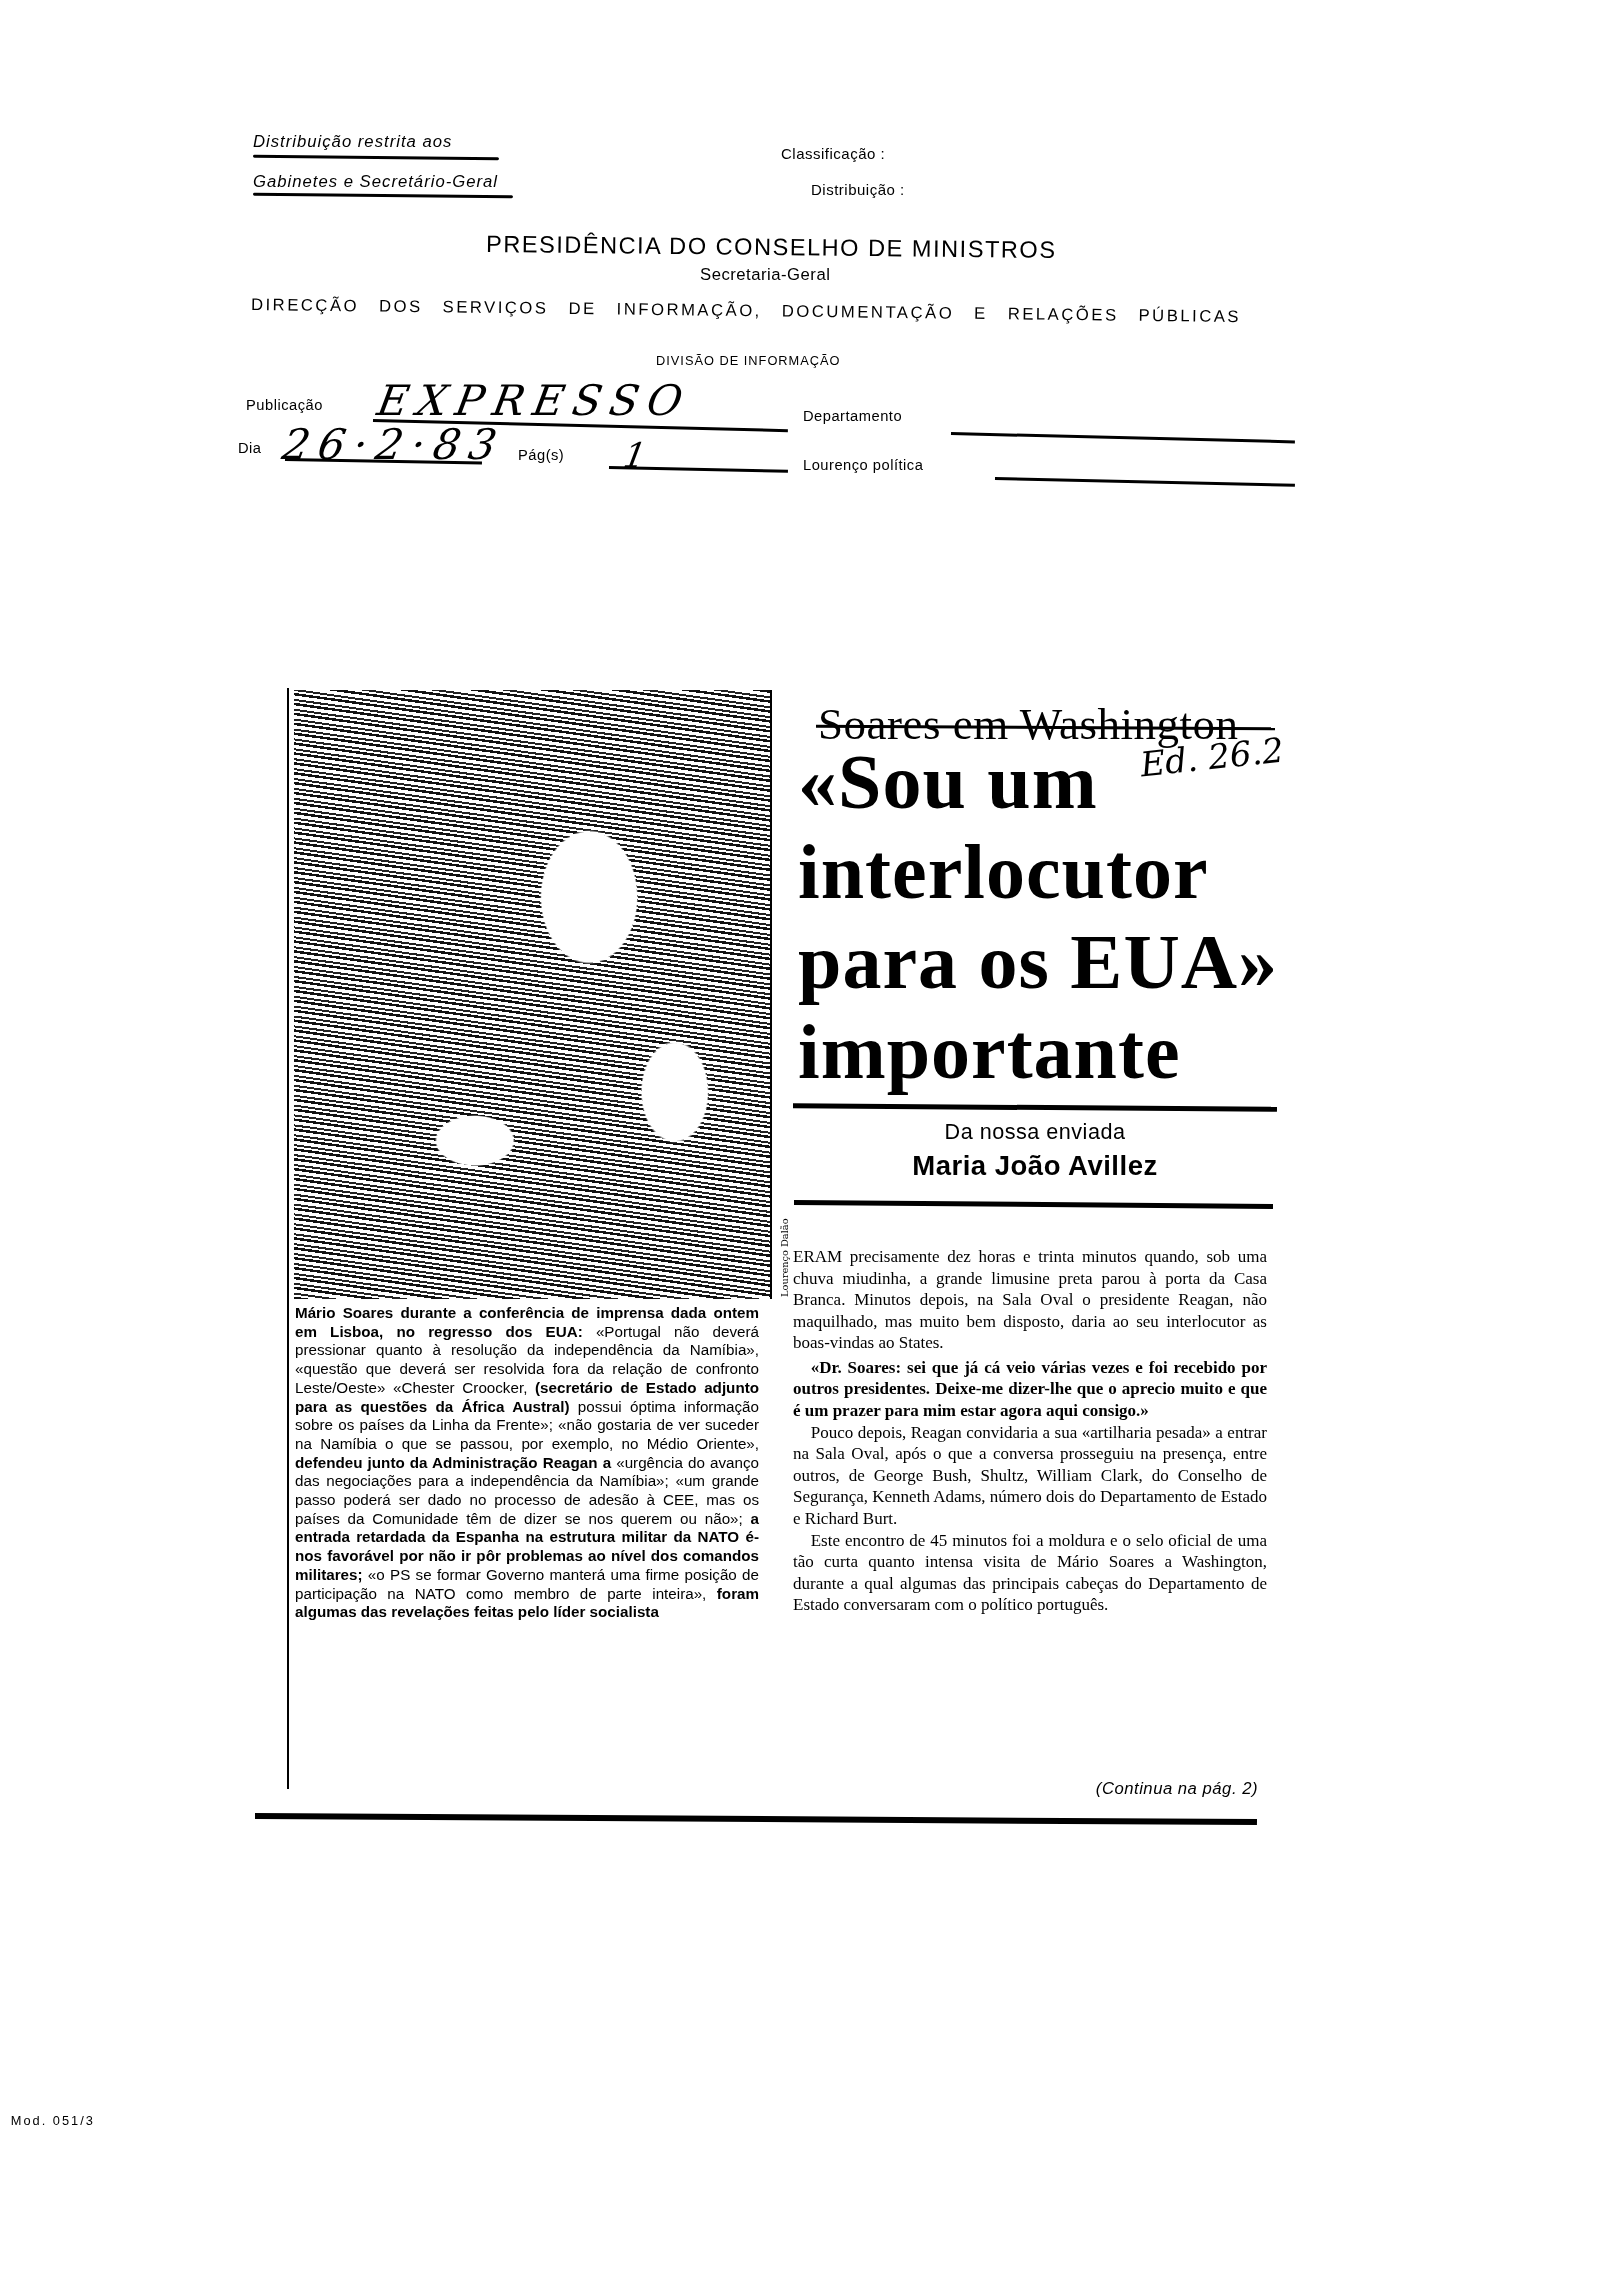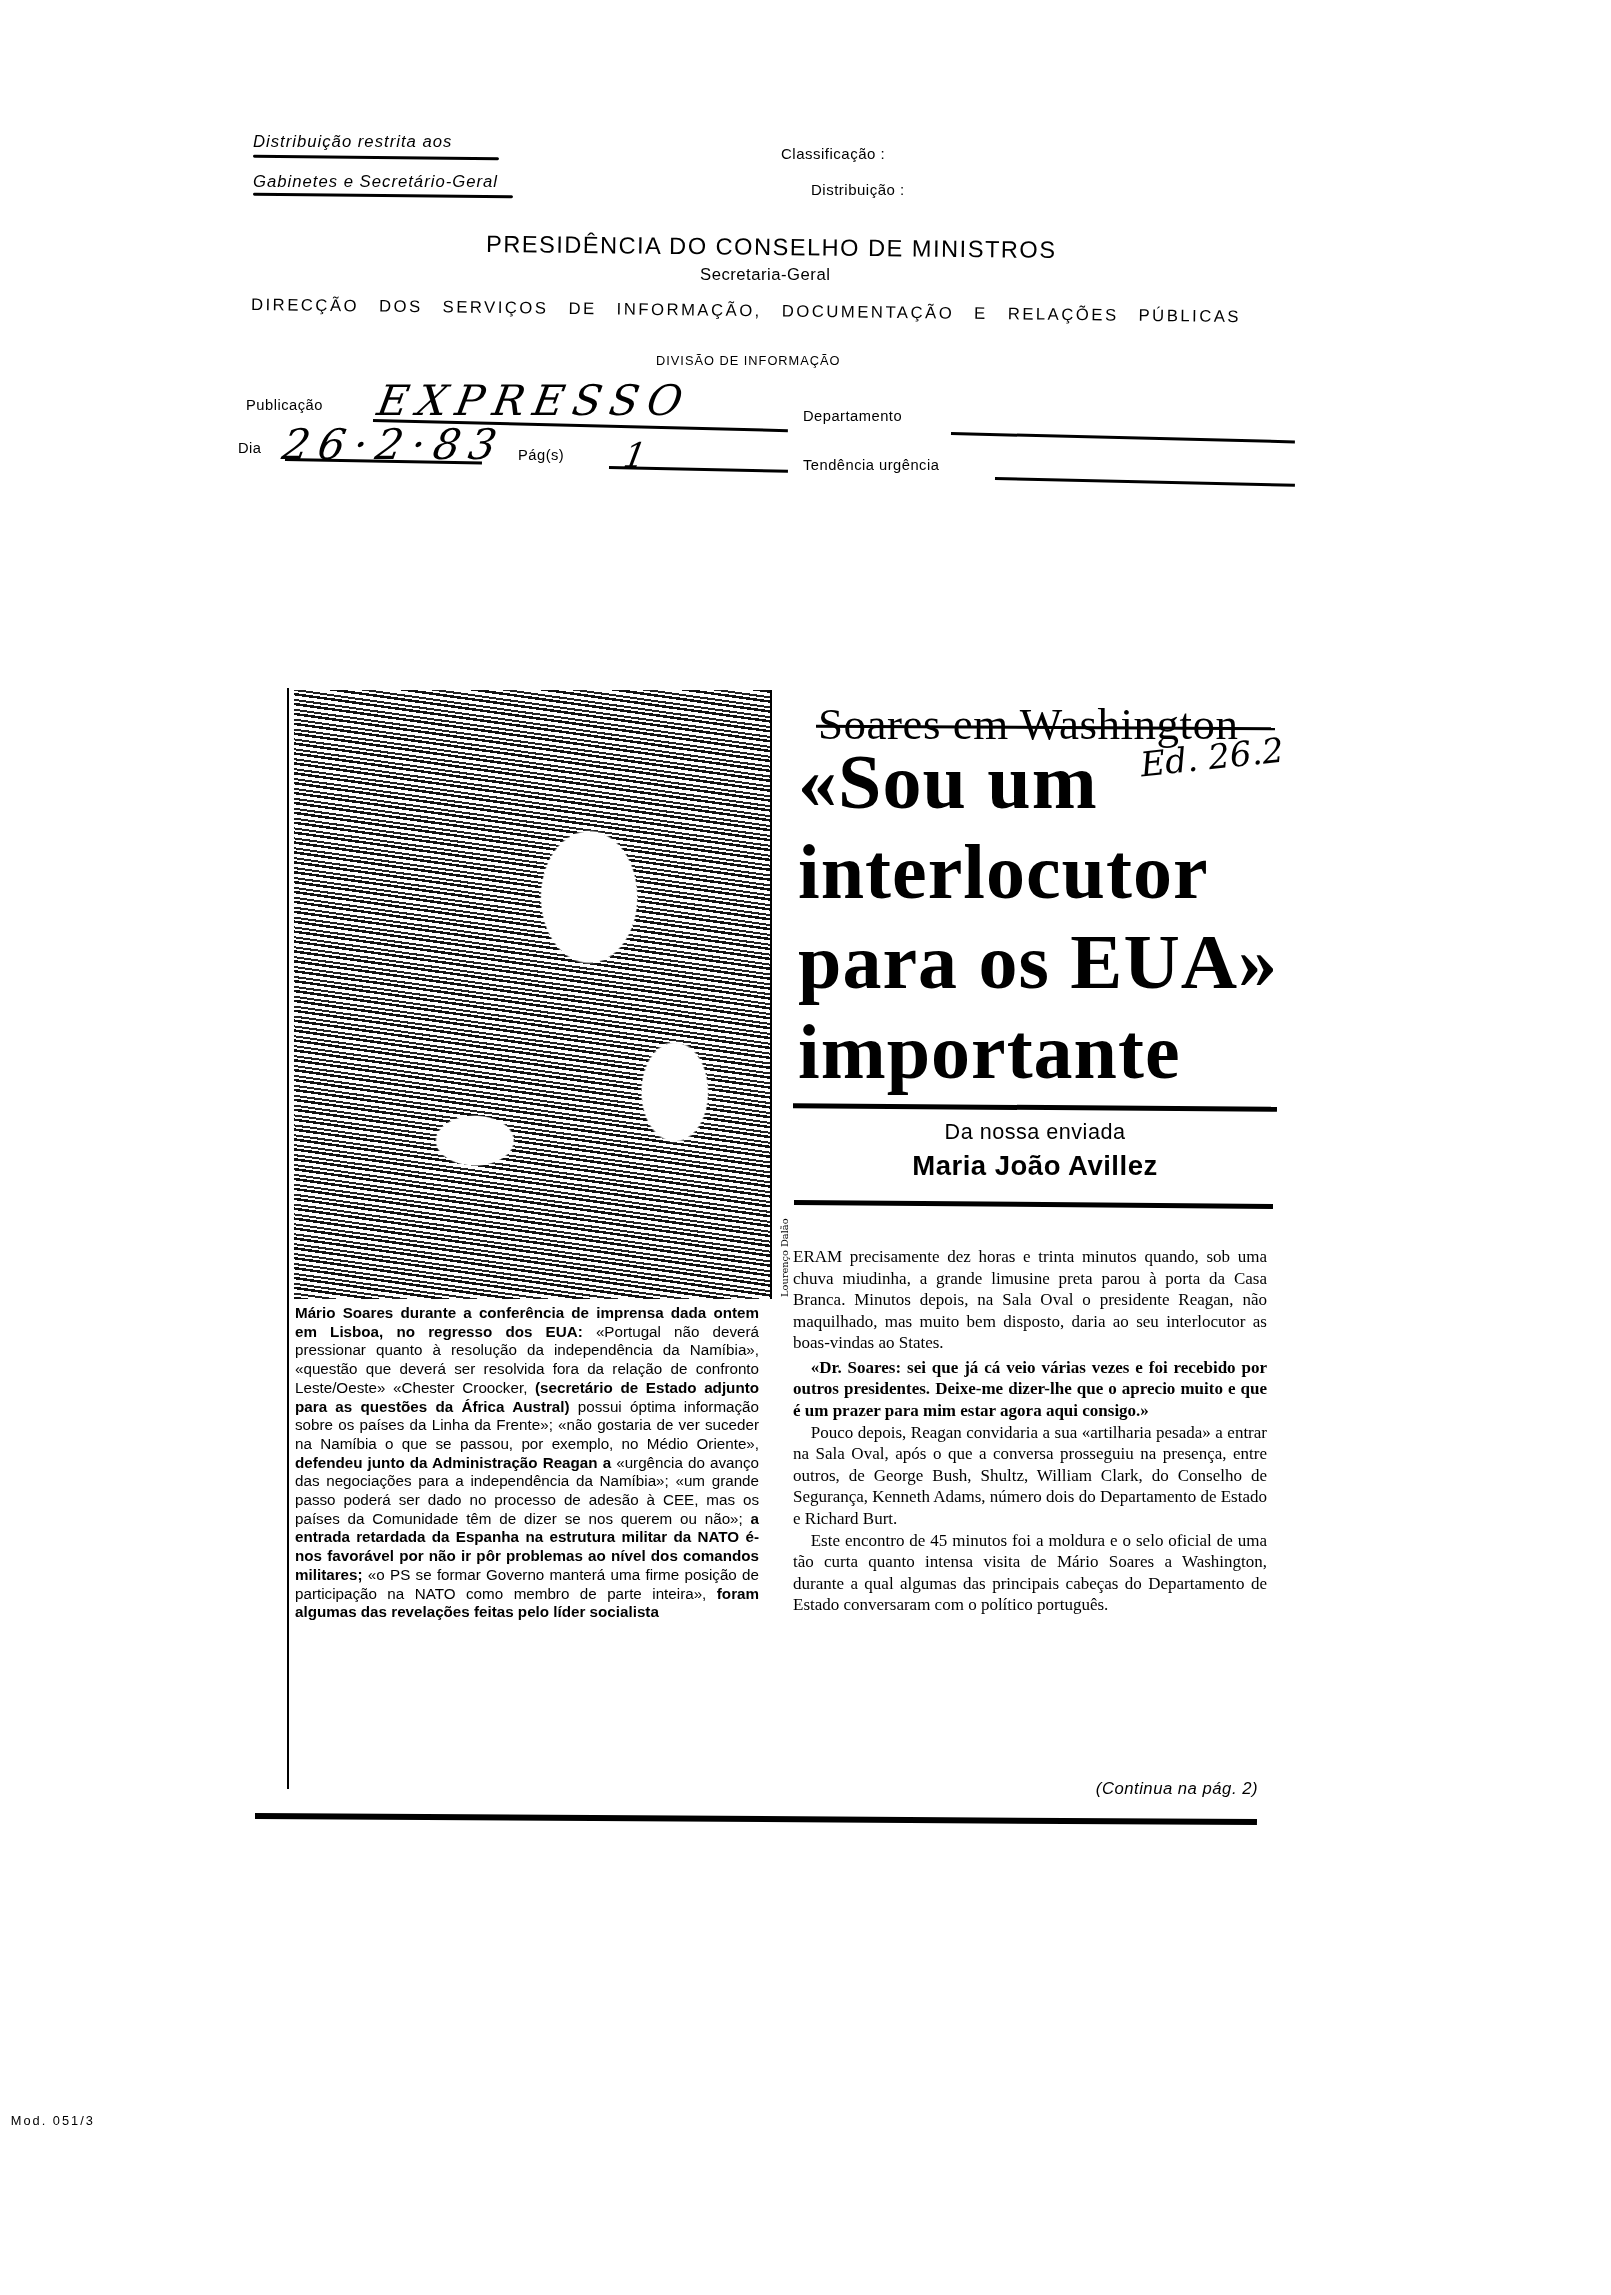--- a/index.html
+++ b/index.html
@@ -76,21 +76,21 @@
 <div class="abs fill-line" style="left:951px;top:432px;width:344px;transform:rotate(1.4deg);"></div>
 
 <div class="abs form-label" style="left:238px;top:440px;">Dia</div>
 <div class="abs handwrite" style="left:283px;top:420px;">26·2·83</div>
 <div class="abs fill-line" style="left:285px;top:458px;width:197px;transform:rotate(1deg);"></div>
 
 <div class="abs form-label" style="left:518px;top:447px;">Pág(s)</div>
 <div class="abs handwrite" style="left:624px;top:435px;font-size:34px;">1</div>
 <div class="abs fill-line" style="left:609px;top:466px;width:179px;transform:rotate(1.2deg);"></div>
 
-<div class="abs form-label" style="left:803px;top:457px;">Tendência urgência</div>
+<div class="abs form-label" style="left:803px;top:457px;">Lourenço política</div>
 <div class="abs fill-line" style="left:995px;top:477px;width:300px;transform:rotate(1.3deg);"></div>
 
 <div class="abs vrule" style="left:287px;top:688px;height:1101px;"></div>
 
 <div class="abs photo" style="left:294px;top:690px;width:476px;height:609px;"></div>
 <div class="abs photo-credit" style="left:779px;top:1297px;">Lourenço Dalão</div>
 
 <div class="abs kicker" style="left:818px;top:698px;">Soares em Washington</div>
 <div class="abs kicker-line" style="left:816px;top:726px;width:459px;transform:rotate(0.3deg);"></div>
 

